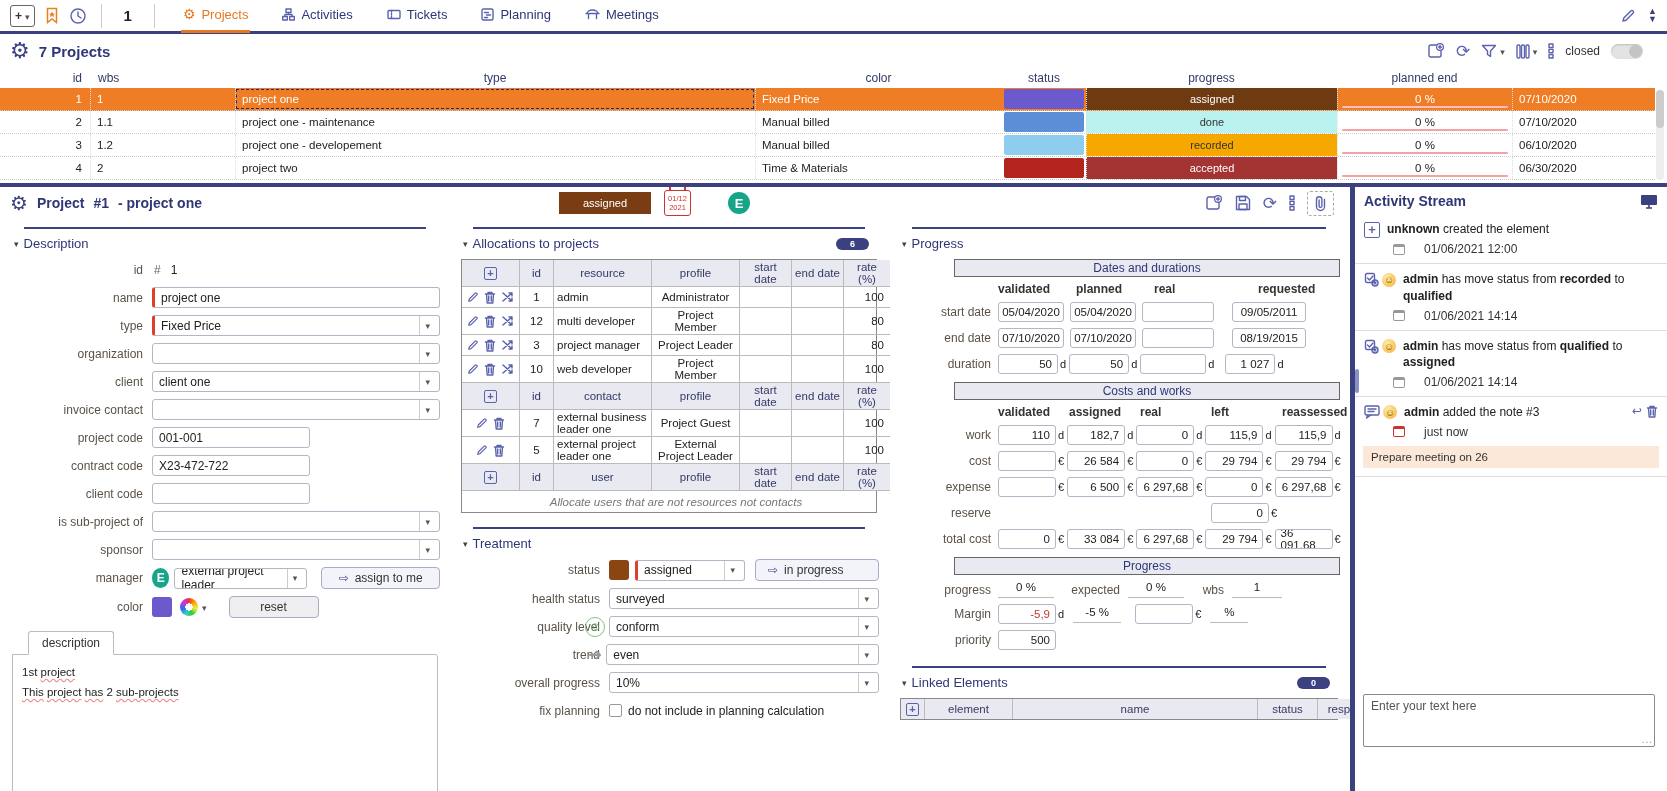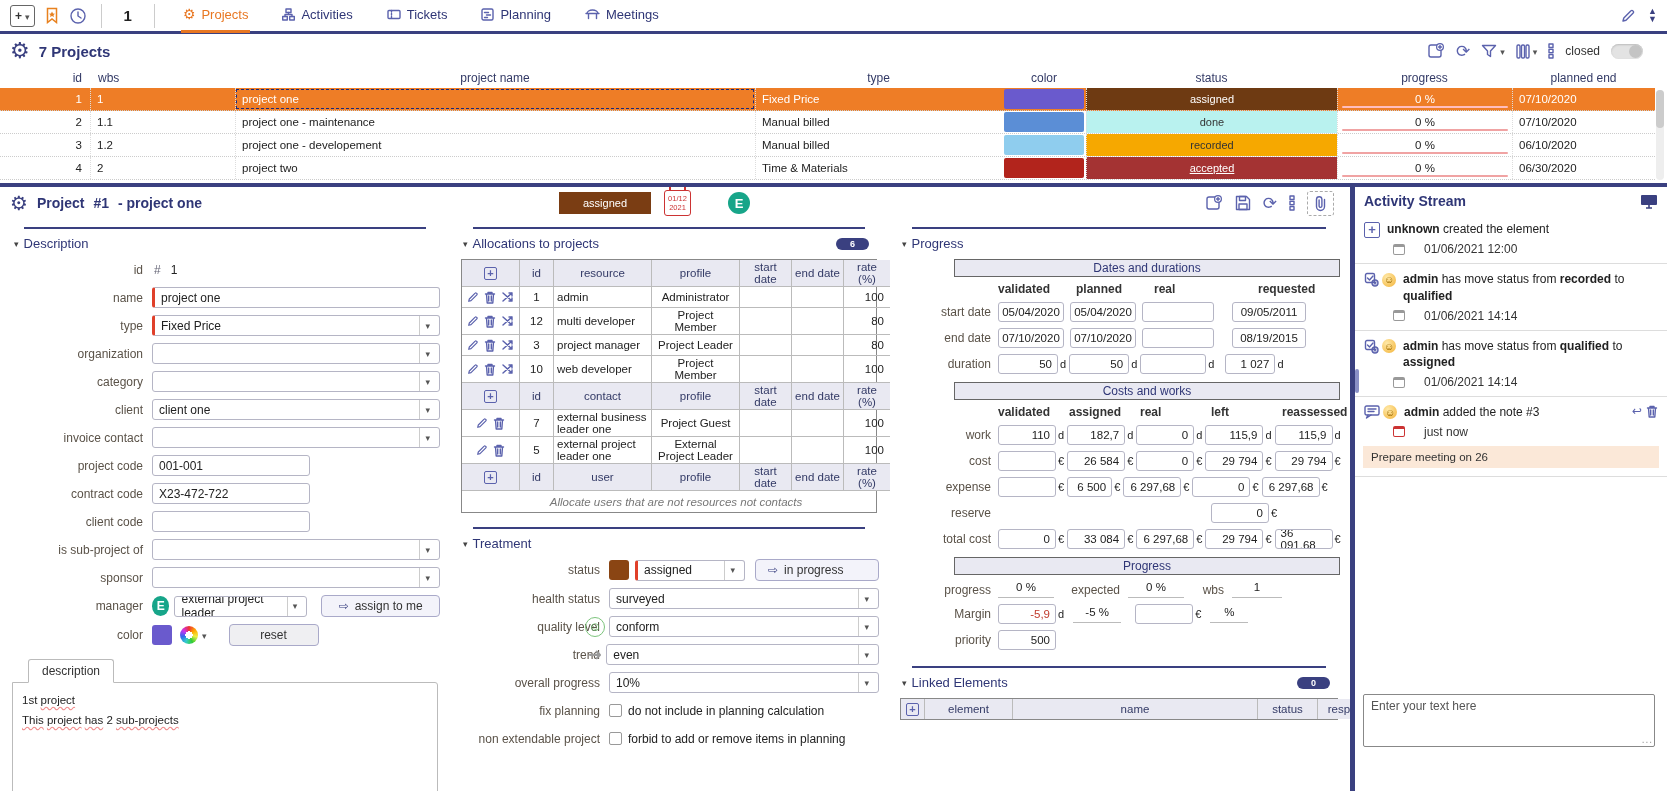--- a/index.html
+++ b/index.html
@@ -271,21 +271,20 @@
       <div class="toggle">
           <div class="knob"></div>
         </div>
     </div>
   </div>
 
   <div class="ptable">
     <div class="prow hdr">
       <div class="c-id">id</div>
       <div class="c-wbs">wbs</div>
-      <div>project name</div>
       <div>type</div>
       <div>color</div>
       <div>status</div>
       <div>progress</div>
       <div>planned end</div>
     </div>
 
     <div class="prow sel">
       <div class="c-id">1</div>
       <div class="c-wbs">1</div>
@@ -327,21 +326,21 @@
         </div>
       <div class="c-end">06/10/2020</div>
     </div>
 
     <div class="prow">
       <div class="c-id">4</div>
       <div class="c-wbs">2</div>
       <div class="c-name">project two</div>
       <div class="c-type">Time &amp; Materials</div>
       <div class="c-color" style="background-color: rgb(178, 36, 28);"></div>
-      <div class="c-status" style="color: rgb(255, 255, 255); background-color: rgb(164, 51, 51); text-decoration: underline;">accepted</div>
+      <div class="c-status" style="color: rgb(255, 255, 255); background-color: rgb(164, 51, 51);">accepted</div>
       <div class="c-prog">
           <span>0 %</span>
           <span class="bar"></span>
         </div>
       <div class="c-end">06/30/2020</div>
     </div>
   </div>
   <div class="tscroll">
       <div class="thumb"></div>
     </div>
@@ -416,27 +415,20 @@
             </div>
         </div>
         <div class="frow">
           <span class="flabel">organization</span>
           <div class="inp grow">
               <span></span>
               <span class="arrowbox ddarrow"></span>
             </div>
         </div>
         <div class="frow">
-          <span class="flabel">category</span>
-          <div class="inp grow">
-              <span></span>
-              <span class="arrowbox ddarrow"></span>
-            </div>
-        </div>
-        <div class="frow">
           <span class="flabel">client</span>
           <div class="inp grow">
               <span>client one</span>
               <span class="arrowbox ddarrow"></span>
             </div>
         </div>
         <div class="frow">
           <span class="flabel">invoice contact</span>
           <div class="inp grow">
               <span></span>
@@ -740,25 +732,20 @@
           <span class="t-label">overall progress</span>
           <div class="inp grow">
               <span>10%</span>
               <span class="arrowbox ddarrow"></span>
             </div>
         </div>
         <div class="frow">
           <span class="t-label">fix planning</span>
           <span class="cb"></span>
           <span>do not include in planning calculation</span>
-        </div>
-        <div class="frow">
-          <span class="t-label">non extendable project</span>
-          <span class="cb"></span>
-          <span>forbid to add or remove items in planning</span>
         </div>
       </div>
 
       <div class="col3">
         <div class="sect-rule"></div>
         <div class="sect-title tri">Progress</div>
 
         <div class="gbar">Dates and durations</div>
         <div class="chead">
           <span class="sp"></span>
@@ -918,21 +905,21 @@
         </div>
         <div class="prow2">
           <span class="plabel">expense</span>
           <div class="pg">
               <div class="pin pnum" style="width:58px">
                 <span></span>
               </div>
               <span class="unit">€</span>
             </div>
           <div class="pg">
-              <div class="pin pnum ro" style="width:45px">
+              <div class="pin pnum ro" style="width:58px">
                 <span>6 500</span>
               </div>
               <span class="unit">€</span>
             </div>
           <div class="pg">
               <div class="pin pnum ro" style="width:58px">
                 <span>6 297,68</span>
               </div>
               <span class="unit">€</span>
             </div>

